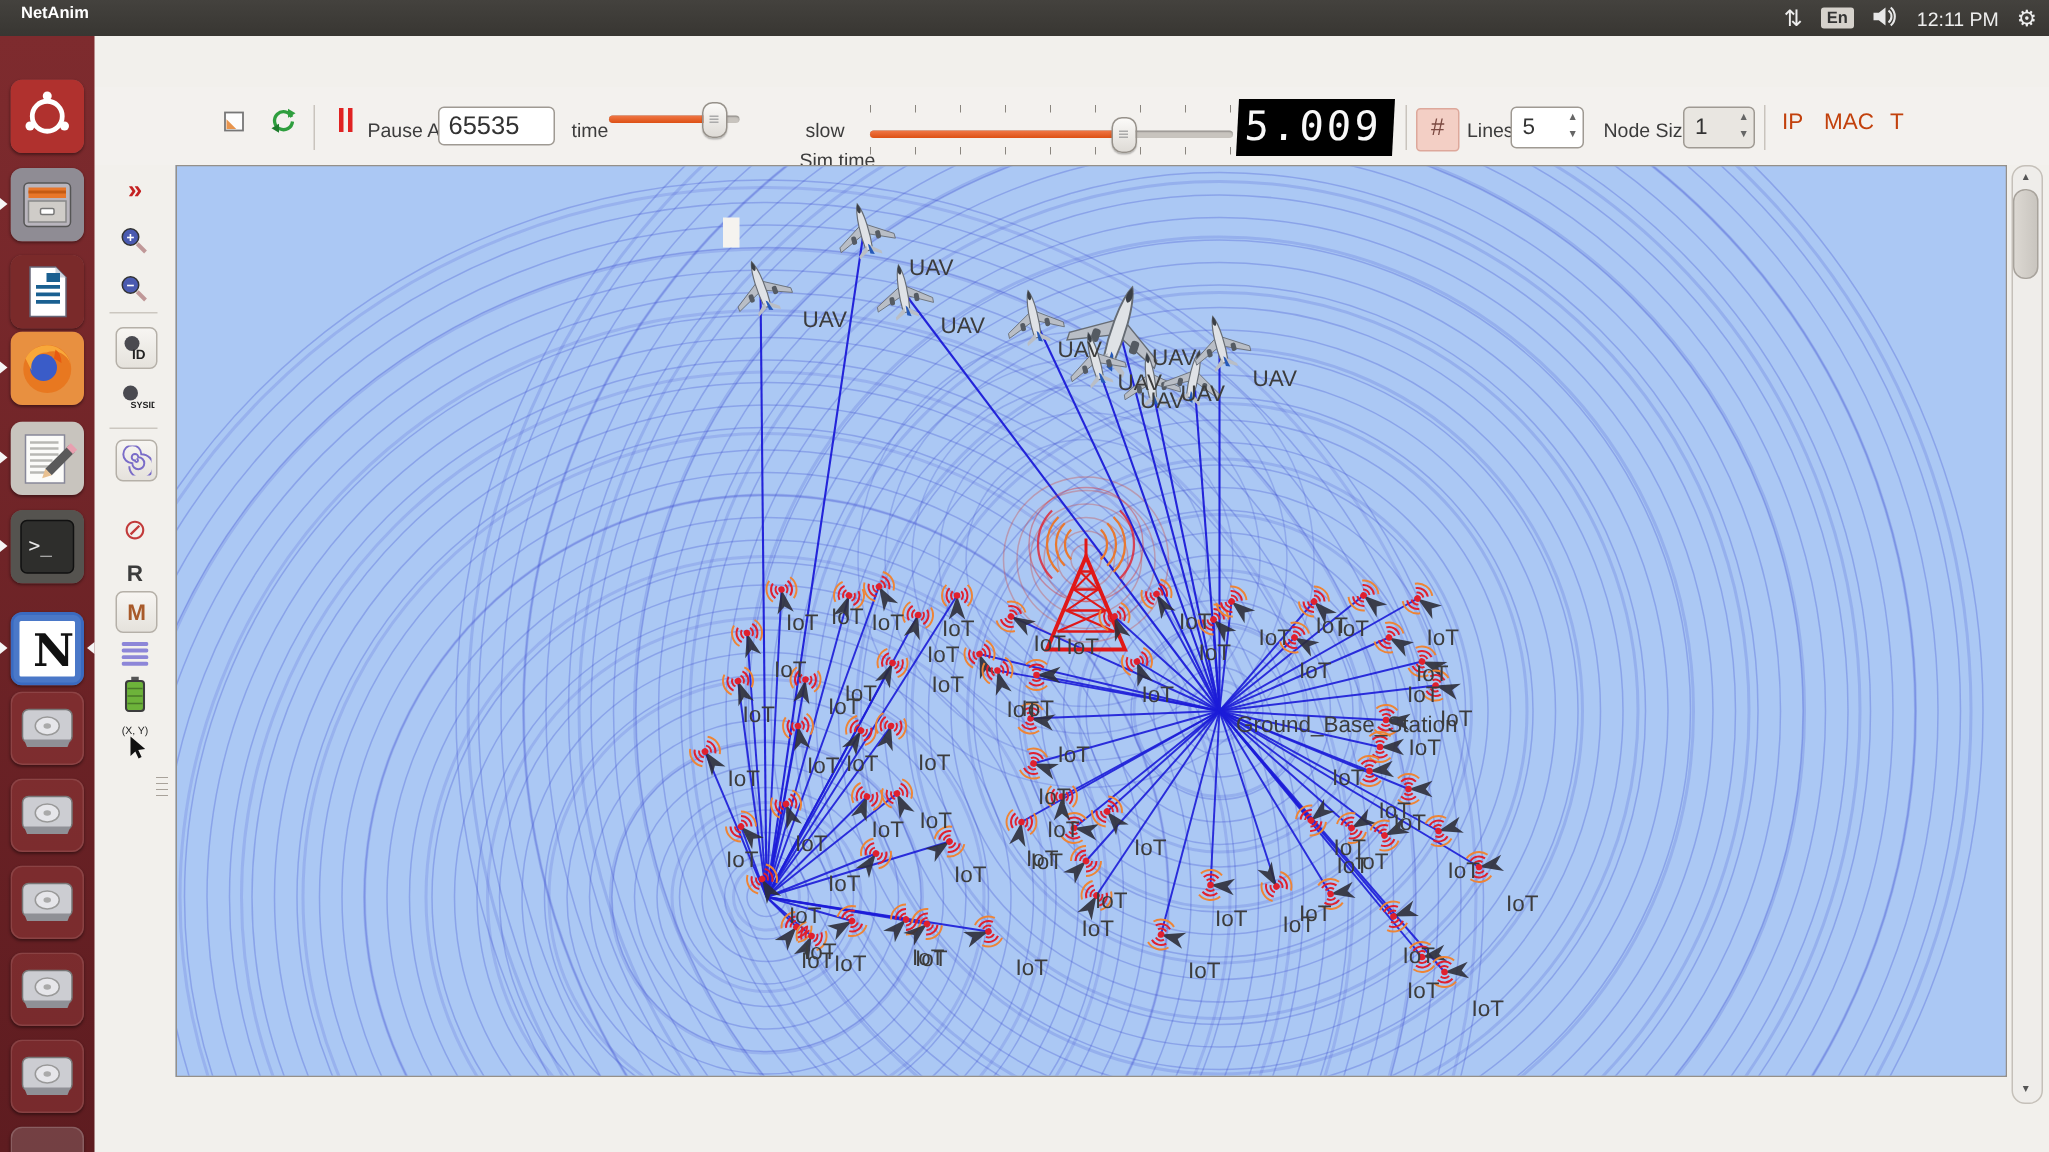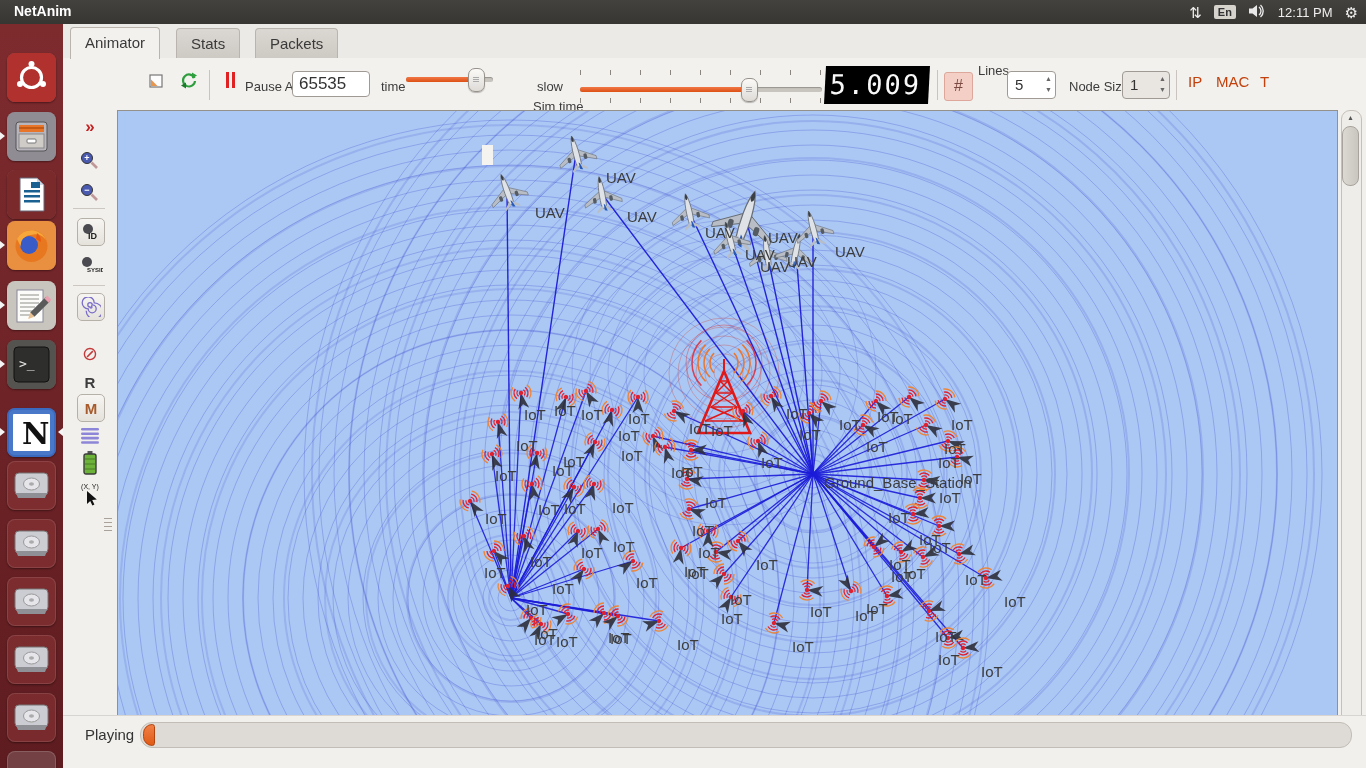--- a/index.html
+++ b/index.html
@@ -1,20 +1,20 @@
 <!DOCTYPE html>
 <html><head>
 <meta charset="utf-8">
 <style>
   html,body{margin:0;padding:0;}
   body{font-family:"Liberation Sans",sans-serif;}
   .screen{position:relative;width:1366px;height:768px;background:#f2f0ec;overflow:hidden;}
   
   .menubar{position:absolute;left:0;top:0;width:1366px;height:24px;background:linear-gradient(#44423e,#383632);color:#eee;z-index:50;}
-  .menubar .title{position:absolute;left:14px;top:3px;font-size:14px;font-weight:bold;color:#fff;}
+  .menubar .title{position:absolute;left:14px;top:3px;font-size:11px;font-weight:bold;color:#fff;}
   .tray{position:absolute;right:8px;top:0;height:24px;display:flex;align-items:center;gap:12px;font-size:13px;color:#eee;}
   .tray .badge{background:#d6d2cc;color:#333;font-size:11px;font-weight:bold;padding:1px 4px;border-radius:2px;text-align:center;}
   .tray .glyph{font-size:15px;line-height:1;}
   
   .launcher{position:absolute;left:0;top:24px;width:63px;height:744px;background:linear-gradient(180deg,#7e2b2e,#5e1c20);z-index:40;}
   .ltile{position:absolute;left:7px;width:49px;height:49px;border-radius:8px;box-shadow:inset 0 0 0 1px rgba(255,255,255,0.18),0 1px 2px rgba(0,0,0,0.4);}
   .ltile svg{position:absolute;left:0;top:0;}
   .larrow-l{position:absolute;left:0;width:0;height:0;border-top:4px solid transparent;border-bottom:4px solid transparent;border-left:5px solid #f5f5f5;}
   .larrow-r{position:absolute;right:0;width:0;height:0;border-top:4px solid transparent;border-bottom:4px solid transparent;border-right:5px solid #f5f5f5;}
   
@@ -206,25 +206,20 @@
       </div>
       <div class="ltile" style="top: 727px;">
         <svg width="49" height="49" viewBox="0 0 49 49">
           <rect width="49" height="49" rx="8" fill="rgba(180,170,170,0.25)"></rect>
           <polygon points="10,20 39,20 35,45 14,45" fill="rgba(220,220,225,0.35)" stroke="rgba(255,255,255,0.5)"></polygon>
           <path d="M17 32 l5 -4 l4 3 l5 -5 l3 4 l-4 4 l2 4 l-6 2 l-5 -2 l-3 -4 z" fill="#eee" stroke="#aaa"></path>
         </svg>
       </div>
     </div>
 
-  <div class="tabbar" id="tabbar">
-      <div class="tab active" style="left: 7px;">Animator</div>
-      <div class="tab" style="left: 113px;">Stats</div>
-      <div class="tab" style="left: 192px;">Packets</div>
-    </div>
 
   <div class="toolbar">
     <span style="position:absolute;left:84px;top:14px;">
       <svg width="18" height="18" viewBox="0 0 18 18">
           <rect x="3" y="3" width="12" height="12" fill="#fdfdfd" stroke="#777" stroke-width="1.2"></rect>
           <polygon points="4,14 4,7.5 10.5,14" fill="#e8954e"></polygon>
         </svg>
     </span>
     <span style="position:absolute;left:116px;top:13px;">
       <svg width="20" height="20" viewBox="0 0 20 20">
@@ -251,21 +246,21 @@
     <div class="ticks" style="left:517px;top:12px;width:242px;"></div>
     <div class="slider" style="left:517px;top:20px;width:242px;">
       <div class="track"></div>
         <div class="fill" id="sim-fill" style="width: 70%;"></div>
         <div class="handle" id="sim-handle" style="left: calc(70% - 8px);"></div>
     </div>
     <div class="ticks" style="left:517px;top:40px;width:242px;"></div>
     <div class="lcd">5.009</div>
     <span class="tsep" style="left:874px;"></span>
     <div class="gridbtn">#</div>
-    <span class="tlabel" style="left:915px;top:5px;">Lines</span>
+    <span class="tlabel" style="left:915px;top:21px;">Lines</span>
     <div class="spin" style="left:944px;width:47px;">
       <span class="val">5</span>
       <span class="arrows"><span>▲</span><br><span>▼</span></span>
     </div>
     <span class="tlabel" style="left:1006px;top:21px;">Node Size</span>
     <div class="spin dim" style="left:1059px;width:46px;">
       <span class="val">1</span>
       <span class="arrows"><span>▲</span><br><span>▼</span></span>
     </div>
     <span class="tsep" style="left:1113px;"></span>
@@ -722,20 +717,14 @@
         <text x="717" y="146" font-size="15" fill="#3c3c3c" font-family="Liberation Sans,sans-serif">UAV</text>
         <text x="706" y="377" font-size="15" fill="#3c3c3c" font-family="Liberation Sans,sans-serif">Ground_Base_Station</text>
       </svg>
   </div>
 
   <div class="vscroll"></div>
   <div class="varrow" style="left:1341px;top:111px;">▴</div>
   <div class="vthumb" style="left:1342px;top:126px;"></div>
   <div class="varrow" style="left:1341px;top:719px;">▾</div>
 
-  <div class="statusbar">
-    <span class="plabel">Playing</span>
-    <div class="pbar">
-      <div class="pfill" id="pfill" style="width: 0.8%;"></div>
-    </div>
-  </div>
 
 </div>
 
 </body></html>

